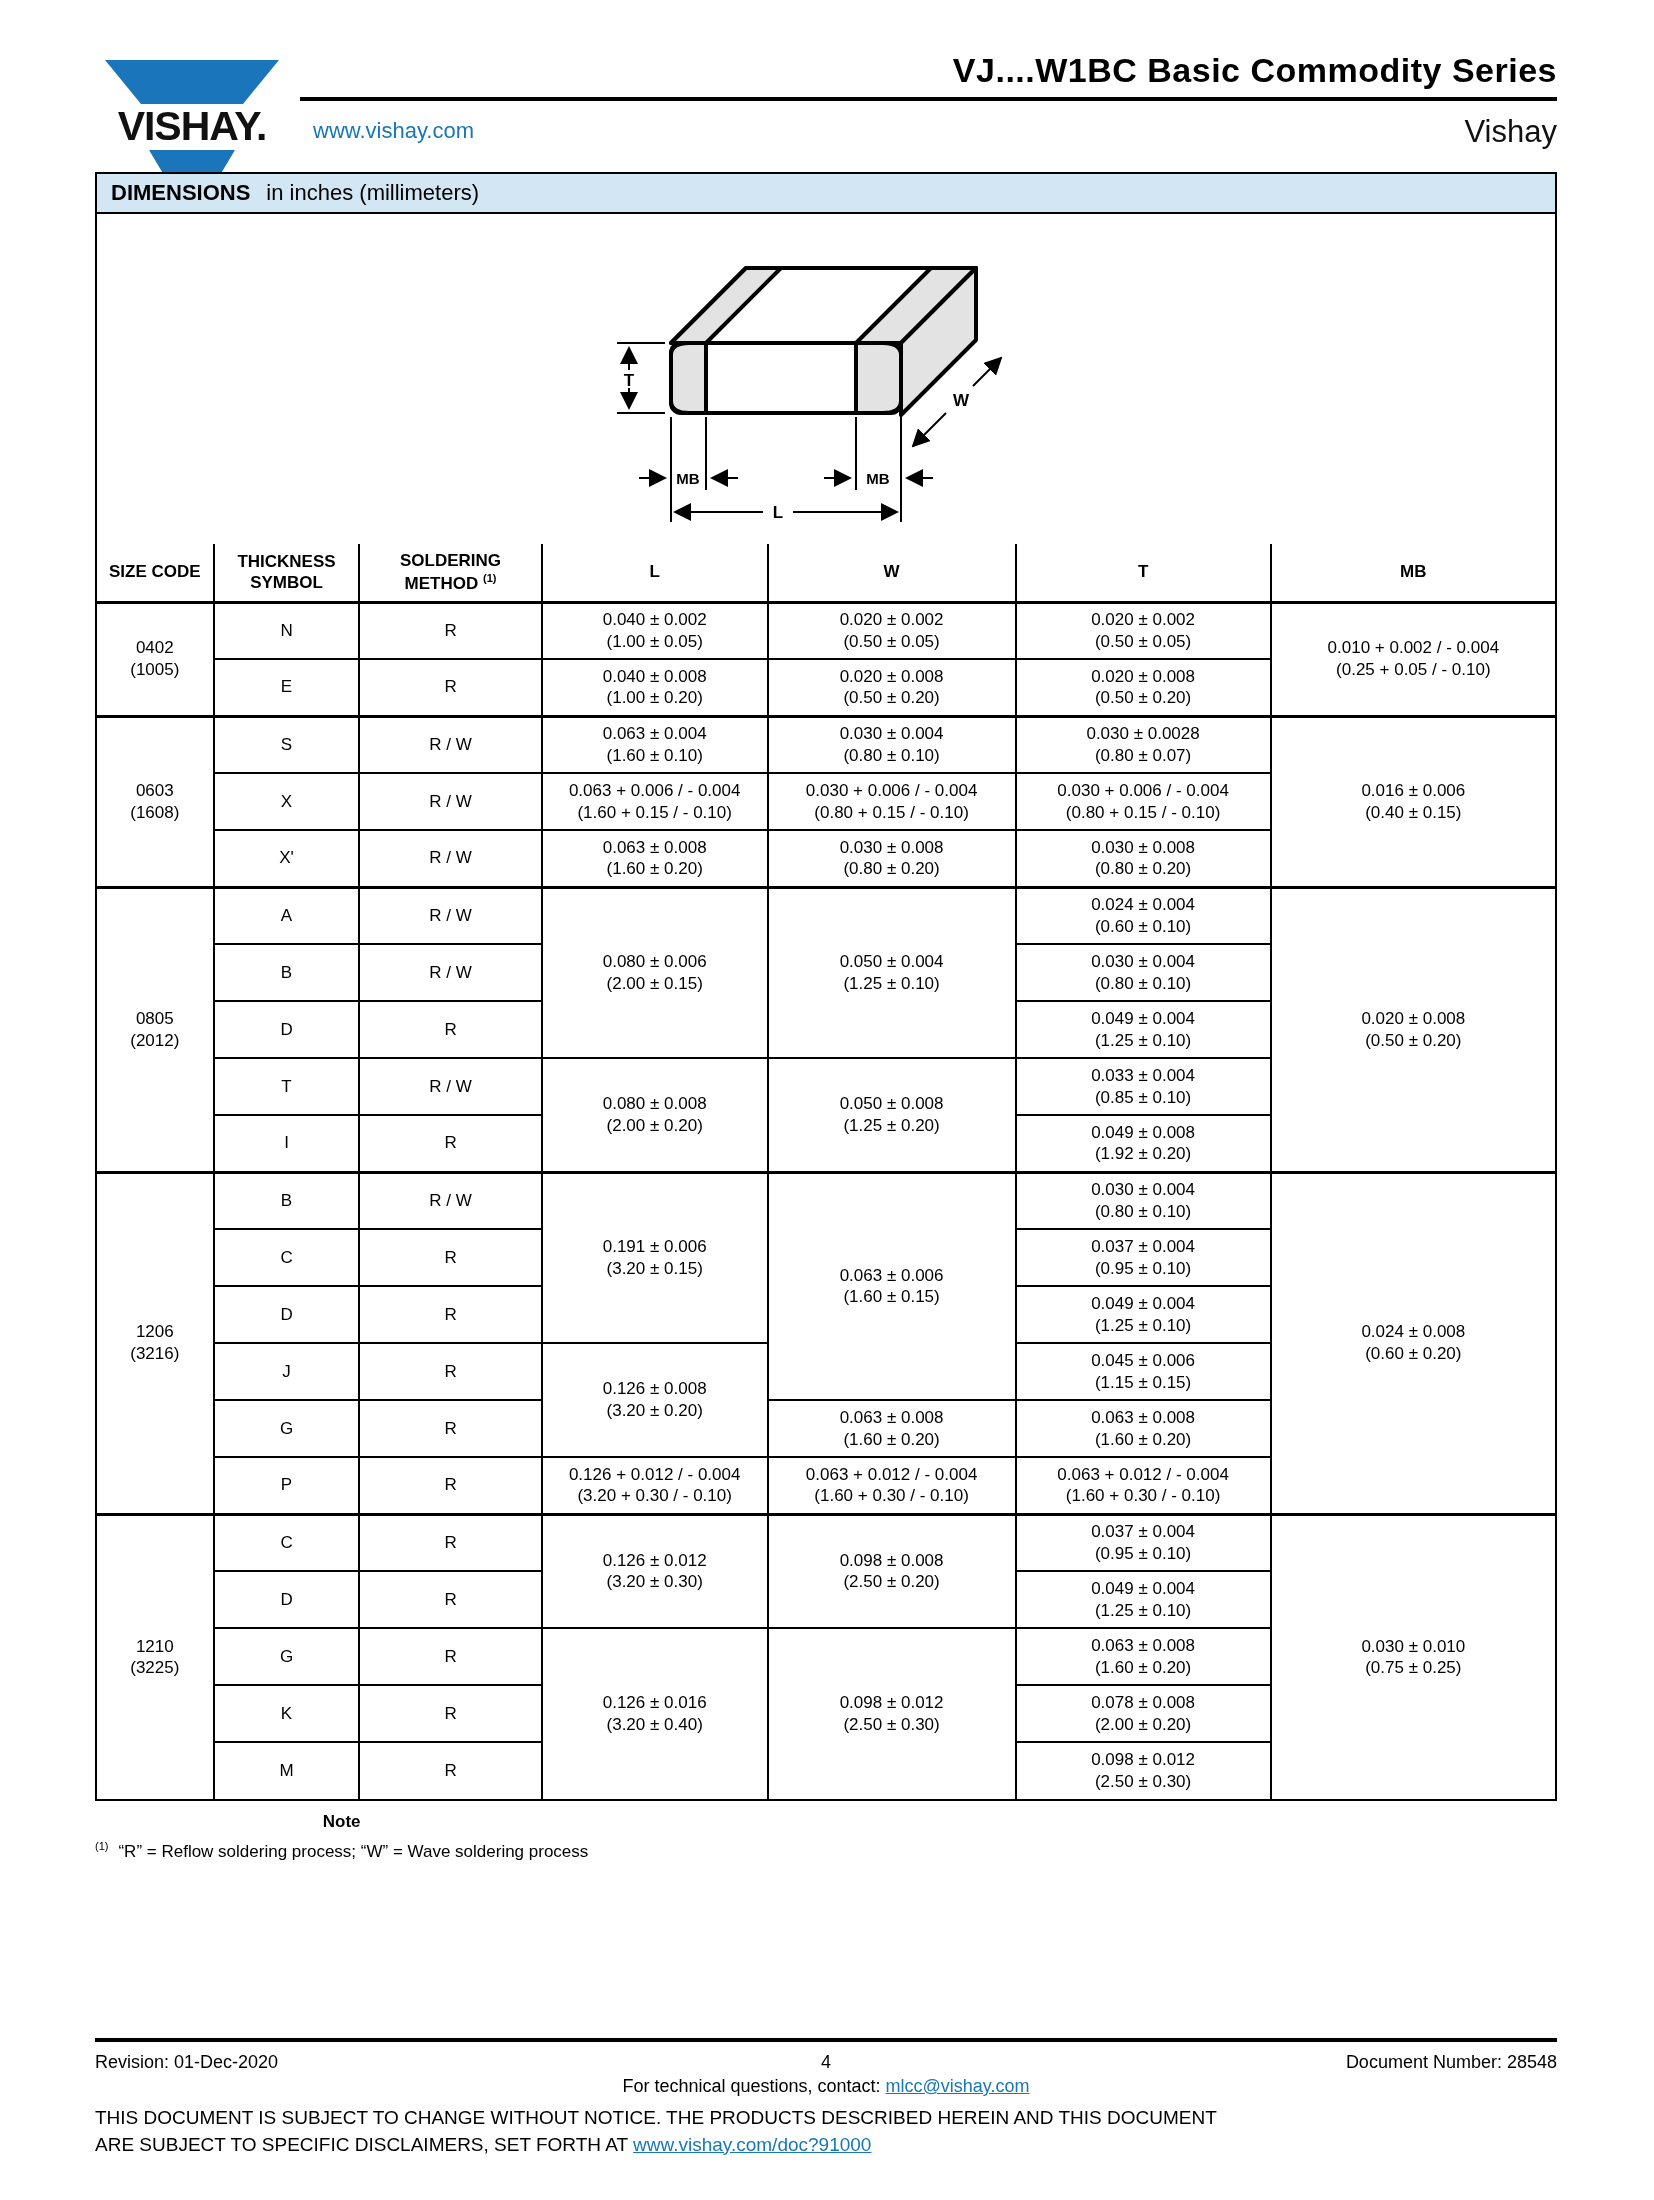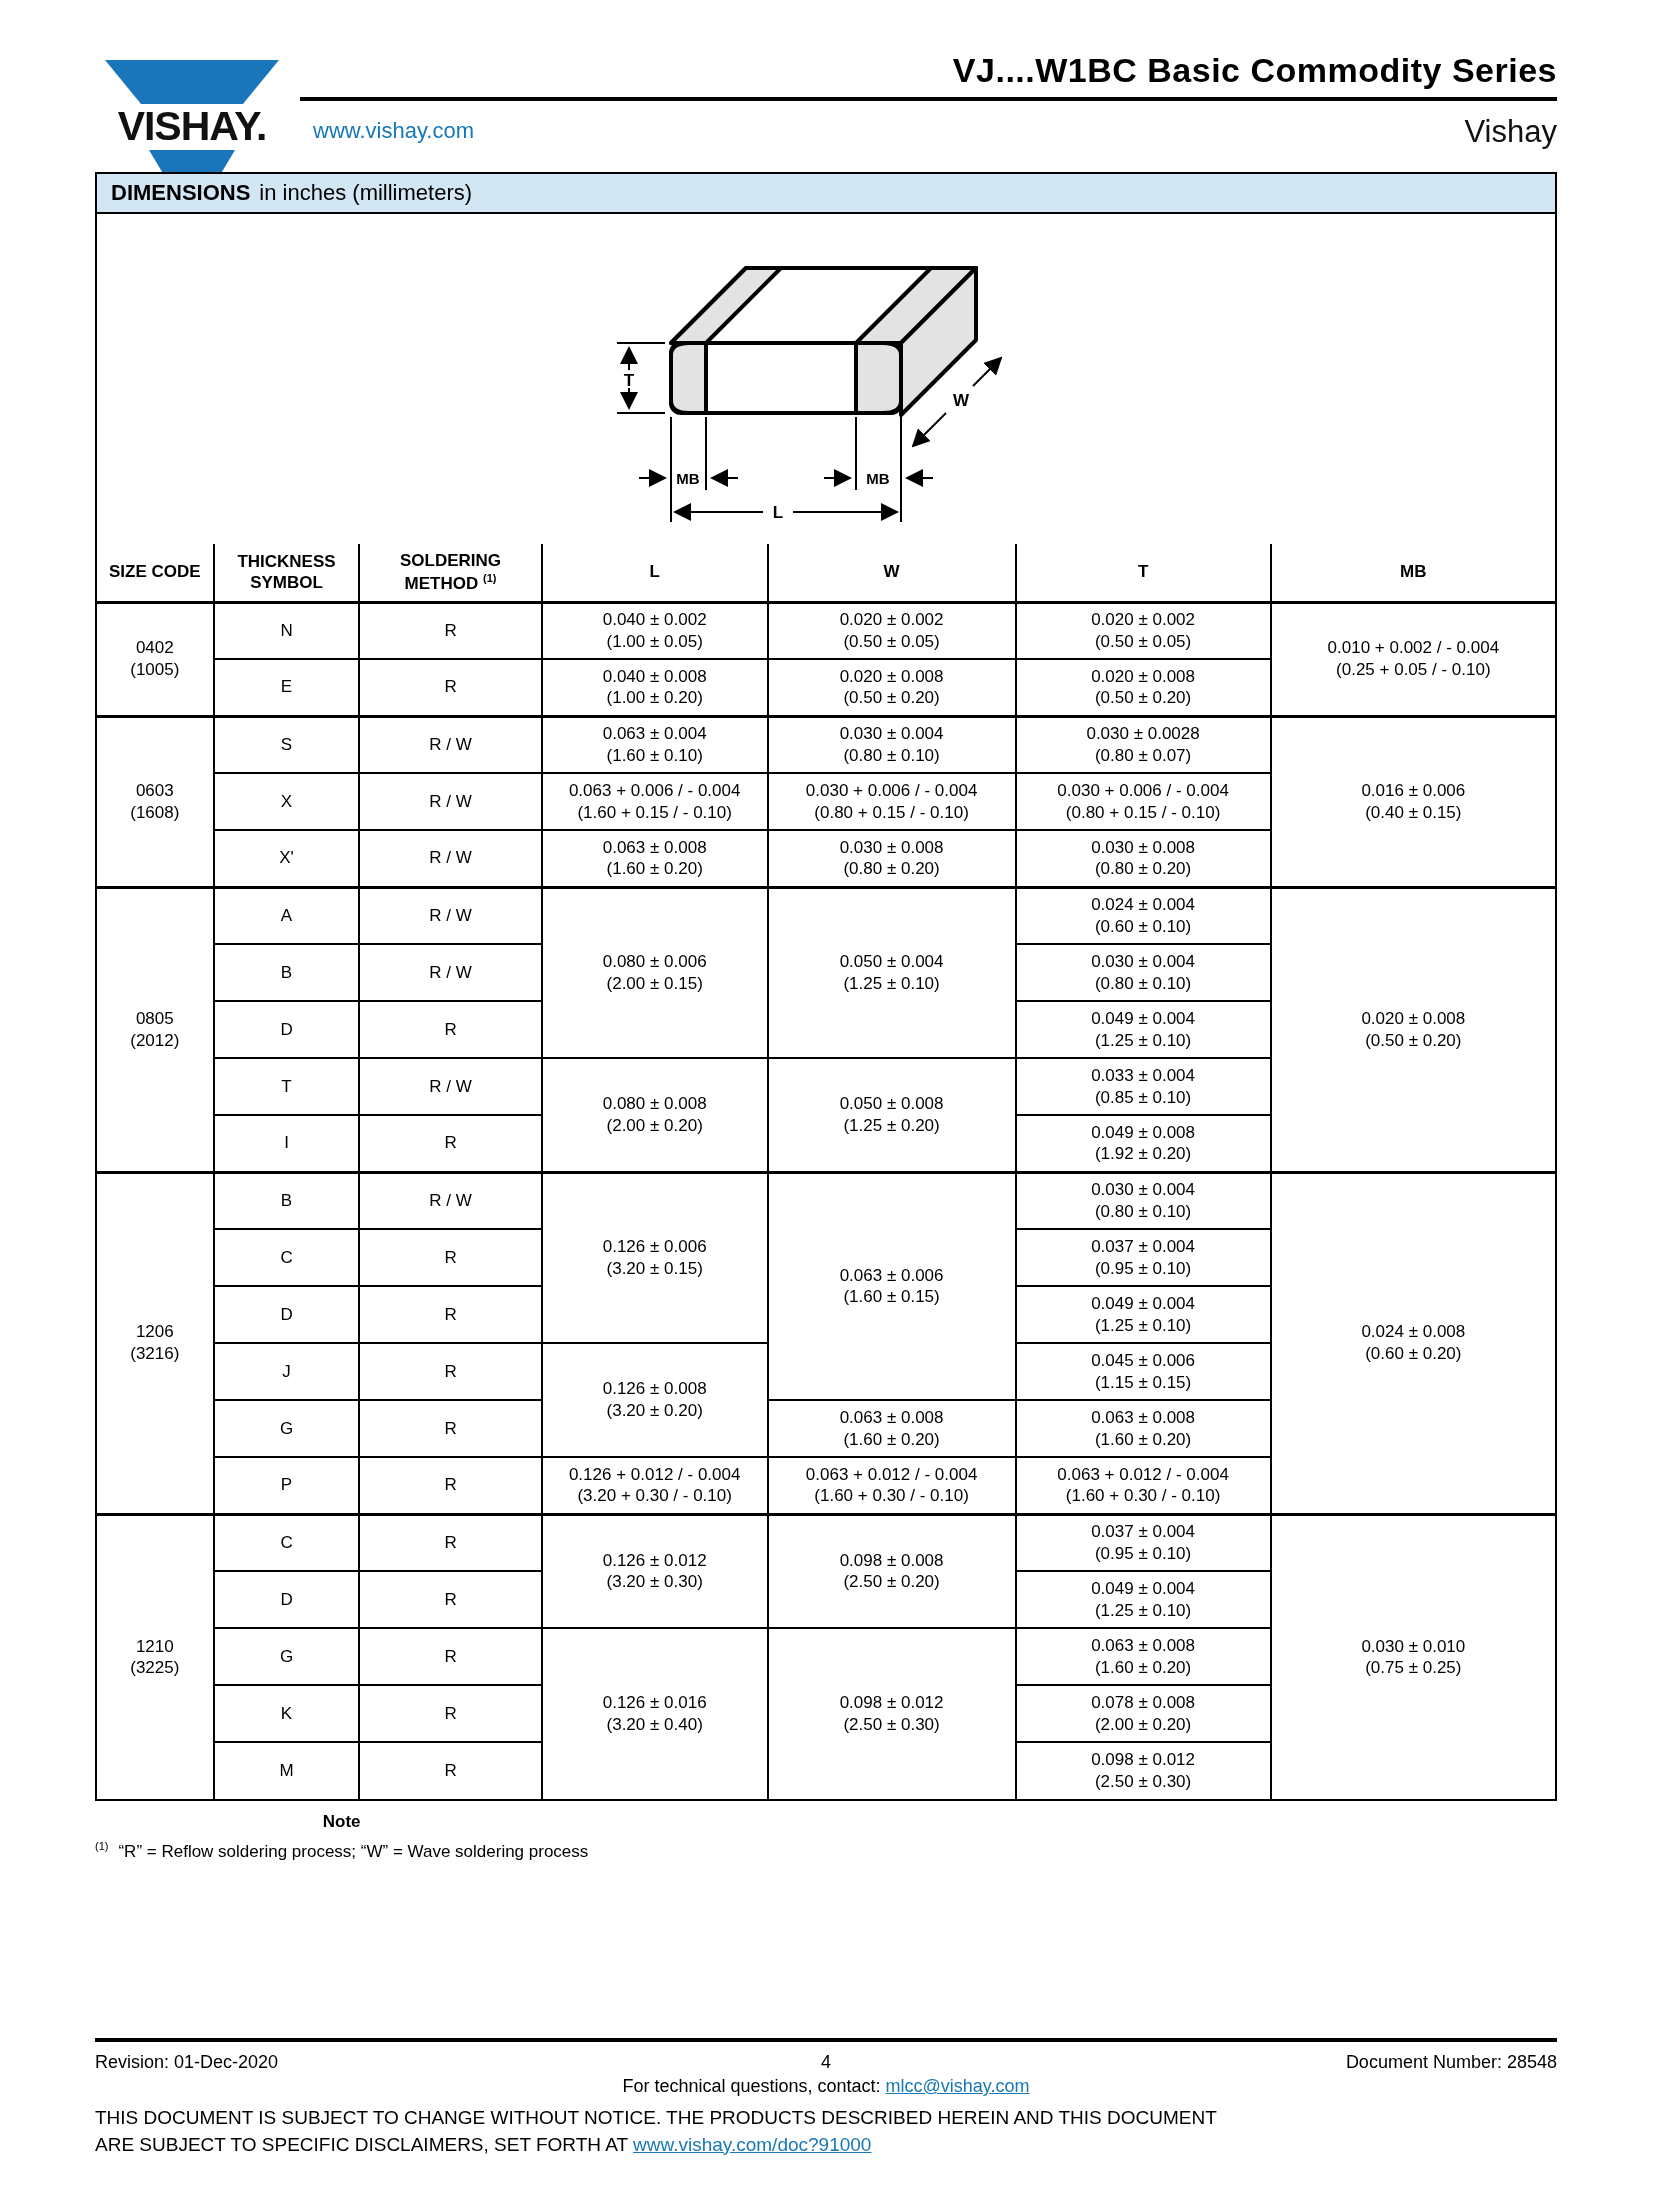--- a/index.html
+++ b/index.html
@@ -30,21 +30,21 @@
   
   .dims-box {
     position:absolute; left:0; top:172px; width:1462px;
     border:2px solid #000; background:#fff;
   }
   .dims-band {
     height:40px; background:#d2e6f3; border-bottom:2px solid #000;
     display:flex; align-items:center; padding-left:14px;
     font-size:22px;
   }
-  .dims-band b { margin-right:9px; }
+  .dims-band b { margin-right:16px; }
   .diagram-wrap {
     height:330px; display:flex; align-items:center; justify-content:center;
   }
   .diagram-wrap svg { transform:translateX(-40px); }
 
   
   table.dims {
     width:100%; border-collapse:collapse; table-layout:fixed;
     border-style:hidden;
   }
@@ -274,21 +274,21 @@
           <td>R</td>
           <td>0.049 ± 0.008
 (1.92 ± 0.20)</td>
         </tr>
 
         <tr class="group-start">
           <td rowspan="6">1206
 (3216)</td>
           <td>B</td>
           <td>R / W</td>
-          <td rowspan="3">0.126 ± 0.006
+          <td rowspan="3">0.191 ± 0.006
 (3.20 ± 0.15)</td>
           <td rowspan="4">0.063 ± 0.006
 (1.60 ± 0.15)</td>
           <td>0.030 ± 0.004
 (0.80 ± 0.10)</td>
           <td rowspan="6">0.024 ± 0.008
 (0.60 ± 0.20)</td>
         </tr>
         <tr>
           <td>C</td>

